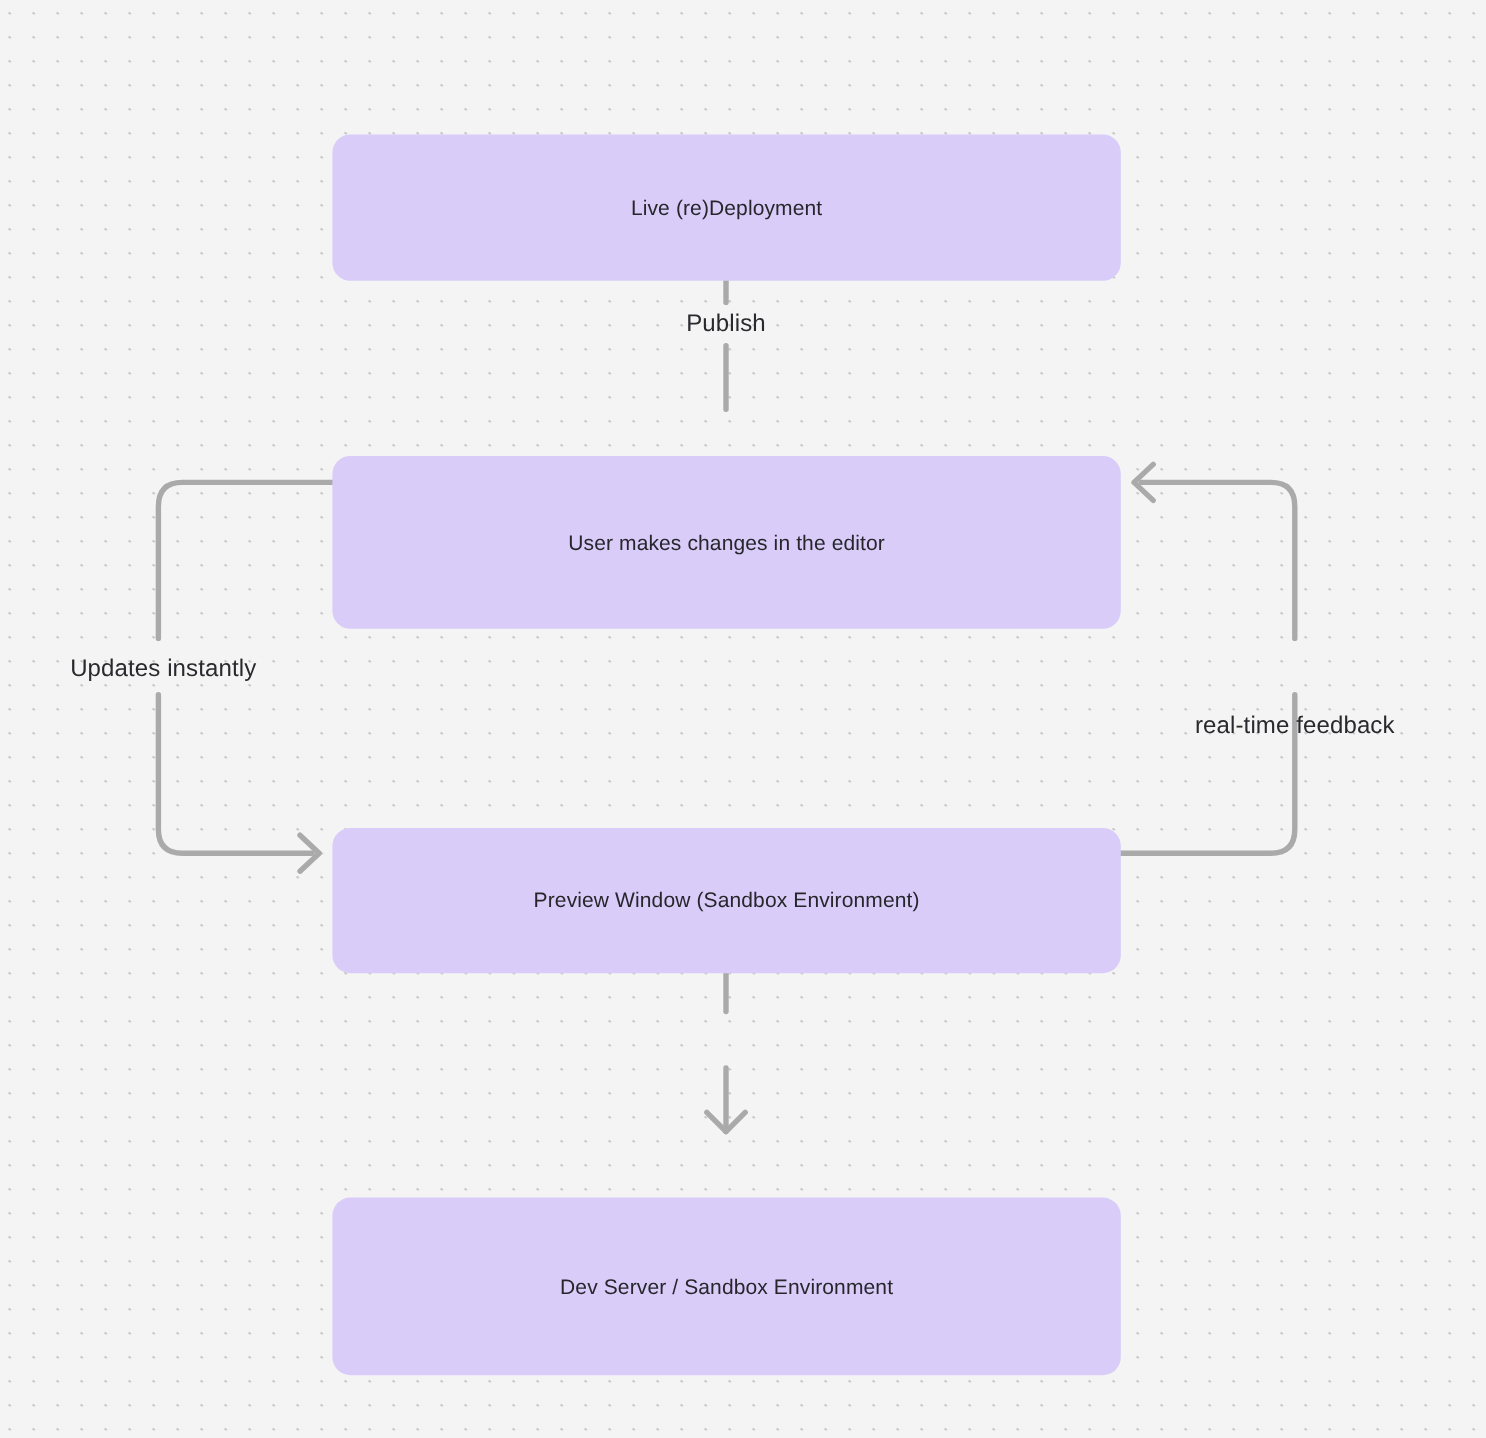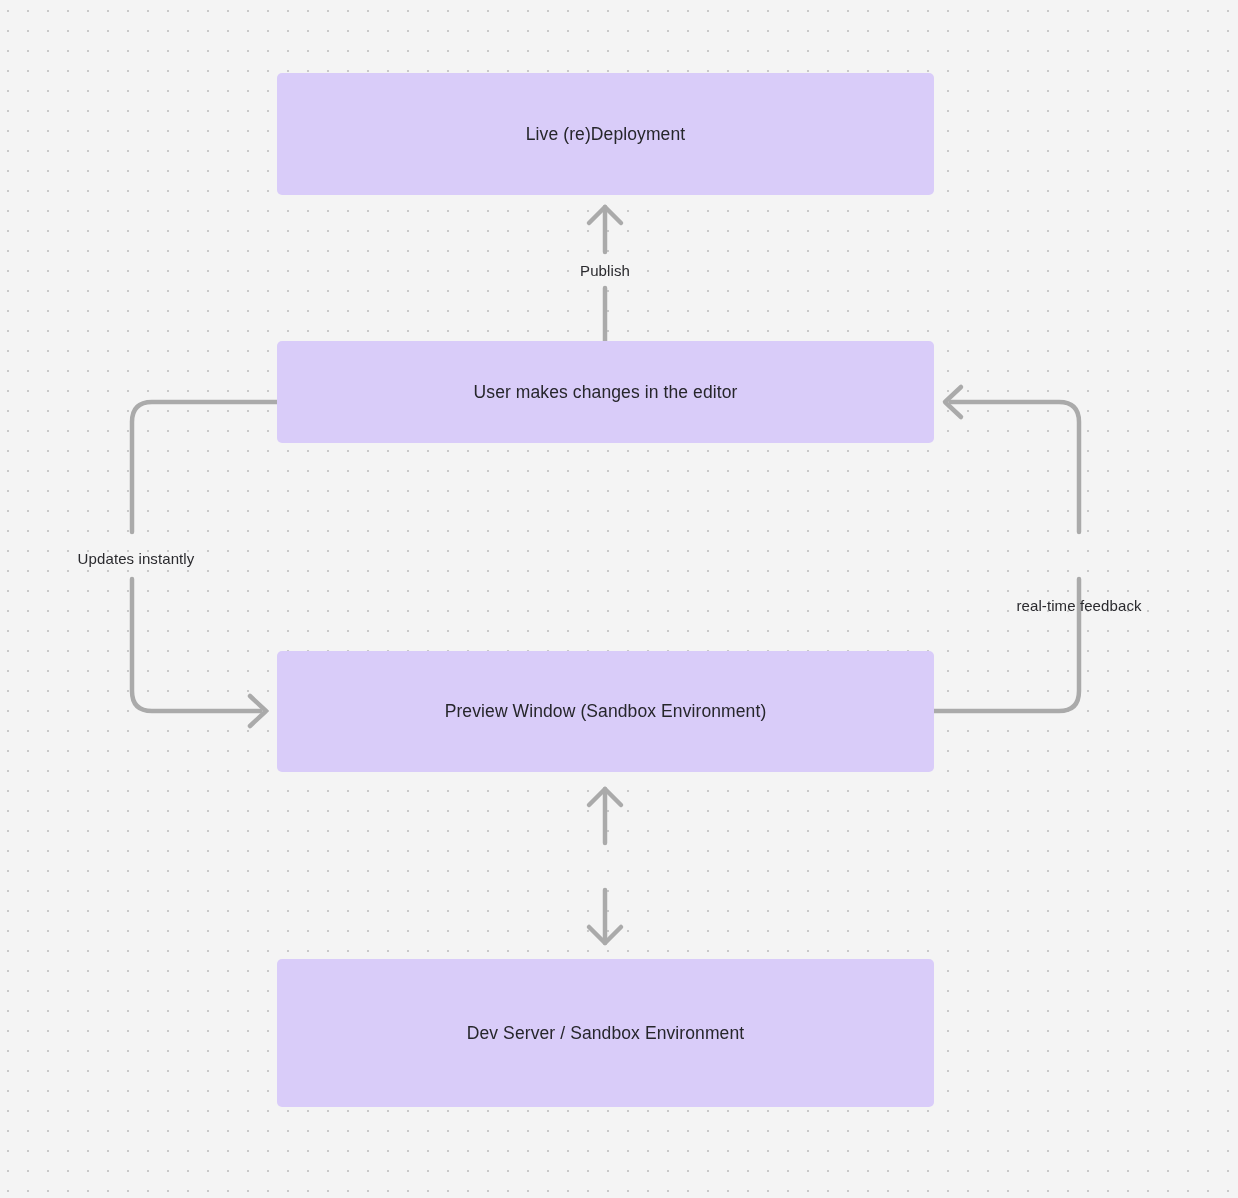--- a/index.html
+++ b/index.html
@@ -25,36 +25,37 @@
     left: 0;
     top: 0;
     width: 1238px;
     height: 1198px;
     pointer-events: none;
   }
   .node {
     position: absolute;
     box-sizing: border-box;
     background: #d9ccf9;
-    border-radius: 5px;
+    border-radius: 15px;
     display: flex;
     align-items: center;
     justify-content: center;
+    margin-top: 39px;
   }
   .node-label {
     font-size: 17.5px;
     color: #26262b;
     letter-spacing: 0.1px;
     text-align: center;
     line-height: 1.3;
     white-space: nowrap;
   }
   .edge-label {
     position: absolute;
-    font-size: 15px;
+    font-size: 20px;
     color: #2a2a2e;
     letter-spacing: 0.1px;
     white-space: nowrap;
     transform: translate(-50%, -50%);
     text-align: center;
   }
 </style>
 </head>
 <body>
 
@@ -79,21 +80,21 @@
       <path d="M 589 805 L 605 789 L 621 805"></path>
       <path d="M 605 890 L 605 943"></path>
       <path d="M 589 927 L 605 943 L 621 927"></path>
     </g>
   </svg>
 
   <div class="node" style="left:277px; top:73px; width:657px; height:122px;">
     <span class="node-label">Live (re)Deployment</span>
   </div>
 
-  <div class="node" style="left:277px; top:341px; width:657px; height:102px;">
+  <div class="node" style="left:277px; top:341px; width:657px; height:144px;">
     <span class="node-label">User makes changes in the editor</span>
   </div>
 
   <div class="node" style="left:277px; top:651px; width:657px; height:121px;justify-content:center;">
     <span class="node-label">Preview Window (Sandbox Environment)</span>
   </div>
 
   <div class="node" style="left:277px; top:959px; width:657px; height:148px;">
     <span class="node-label">Dev Server / Sandbox Environment</span>
   </div>

